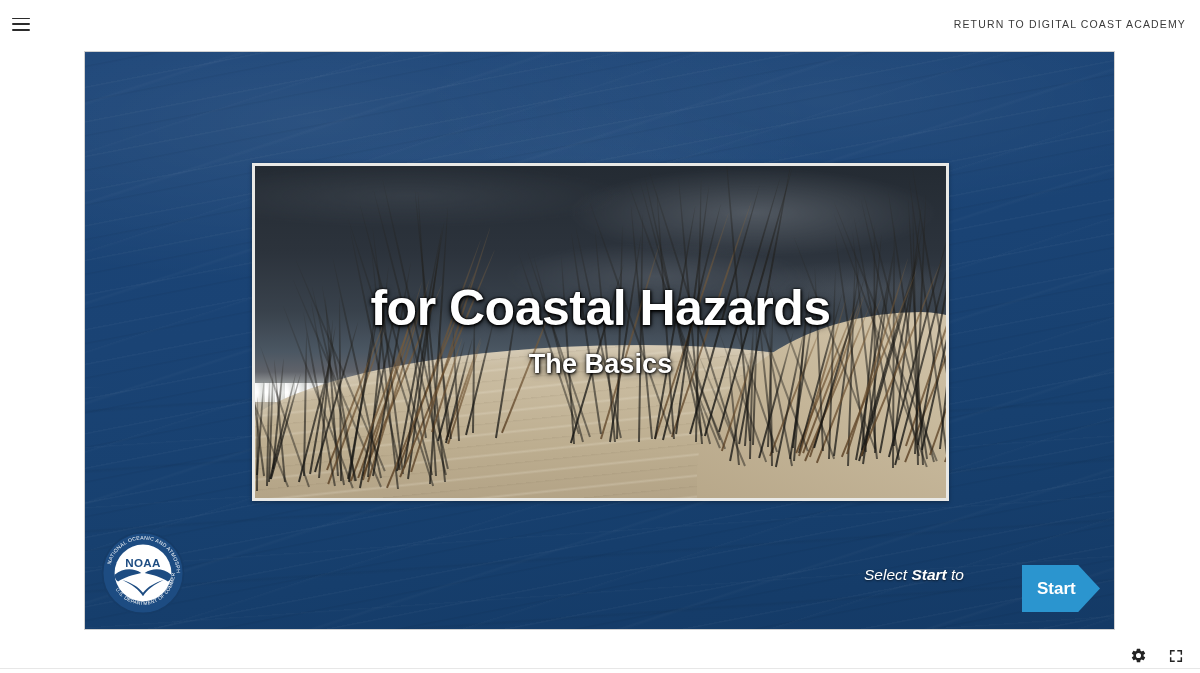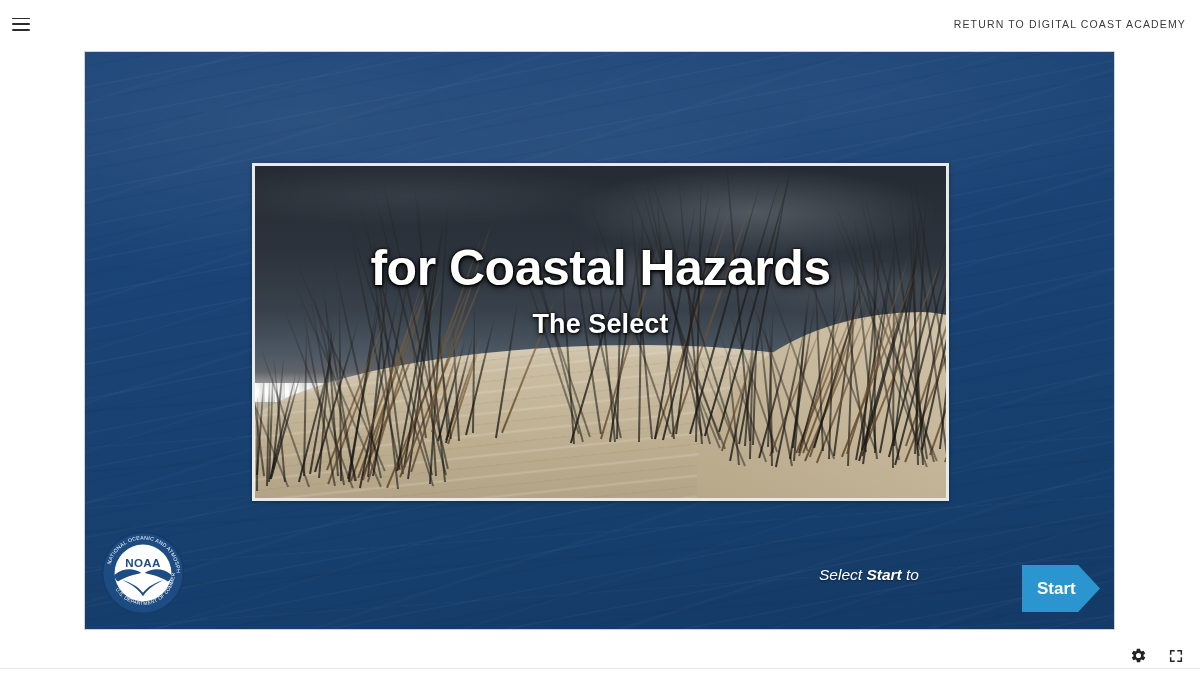--- a/index.html
+++ b/index.html
@@ -242,21 +242,21 @@
     font-size: 50px;
     line-height: 1.16;
     font-weight: 700;
     letter-spacing: -0.5px;
     text-shadow:
       0 0 2px rgba(0,0,0,0.95),
       1px 1px 3px rgba(0,0,0,0.9),
       -1px 1px 3px rgba(0,0,0,0.75),
       0 2px 7px rgba(0,0,0,0.7);
   }
-  .slide-title .line2 { display: block; }
+  .slide-title .line2 { display: block; margin-top: 40px; }
   .slide-subtitle {
     margin-top: 12px;
     color: #ffffff;
     font-size: 27px;
     font-weight: 700;
     letter-spacing: 0.1px;
     text-shadow:
       0 0 2px rgba(0,0,0,0.95),
       1px 1px 3px rgba(0,0,0,0.9),
       0 2px 6px rgba(0,0,0,0.7);
@@ -270,21 +270,21 @@
     width: 86px;
     height: 86px;
   }
 
   
   .start-prompt {
     position: absolute;
     right: 105px;  
     top: 513px;
     width: 190px;
-    text-align: left;
+    text-align: center;
     color: #ffffff;
     font-style: italic;
     font-size: 15.5px;
     line-height: 1.32;
     text-shadow: 0 1px 2px rgba(0,0,0,0.55);
   }
   .start-prompt b { font-weight: 700; font-style: italic; }
 
   .start-button {
     position: absolute;
@@ -532,21 +532,21 @@
             <div class="grass" style="left: 64.5561%; height: 80.3849%; transform: rotate(-12.4404deg); opacity: 0.61; bottom: 18.8573%;"></div>
             <div class="grass brown" style="left: 22.3762%; height: 77.5473%; transform: rotate(17.9103deg); opacity: 0.94; bottom: 7.76844%;"></div>
             <div class="grass" style="left: 34.6893%; height: 41.807%; transform: rotate(8.98234deg); opacity: 0.85; bottom: 18.0549%;"></div>
           </div>
       </div>
 
       <div class="slide-title-wrap">
         <div class="slide-title">
           <span class="line2">for Coastal Hazards</span>
         </div>
-        <div class="slide-subtitle">The Select</div>
+        <div class="slide-subtitle">The Basics</div>
       </div>
     </div>
 
     <div class="noaa-logo">
       <svg viewBox="0 0 100 100" width="86" height="86" aria-hidden="true">
         <defs>
           <path id="ringTop" d="M 50,50 m -39,0 a 39,39 0 1,1 78,0" fill="none"></path>
           <path id="ringBot" d="M 50,50 m -37,0 a 37,37 0 1,0 74,0" fill="none"></path>
         </defs>
         <circle cx="50" cy="50" r="47" fill="#1d4c82"></circle>

